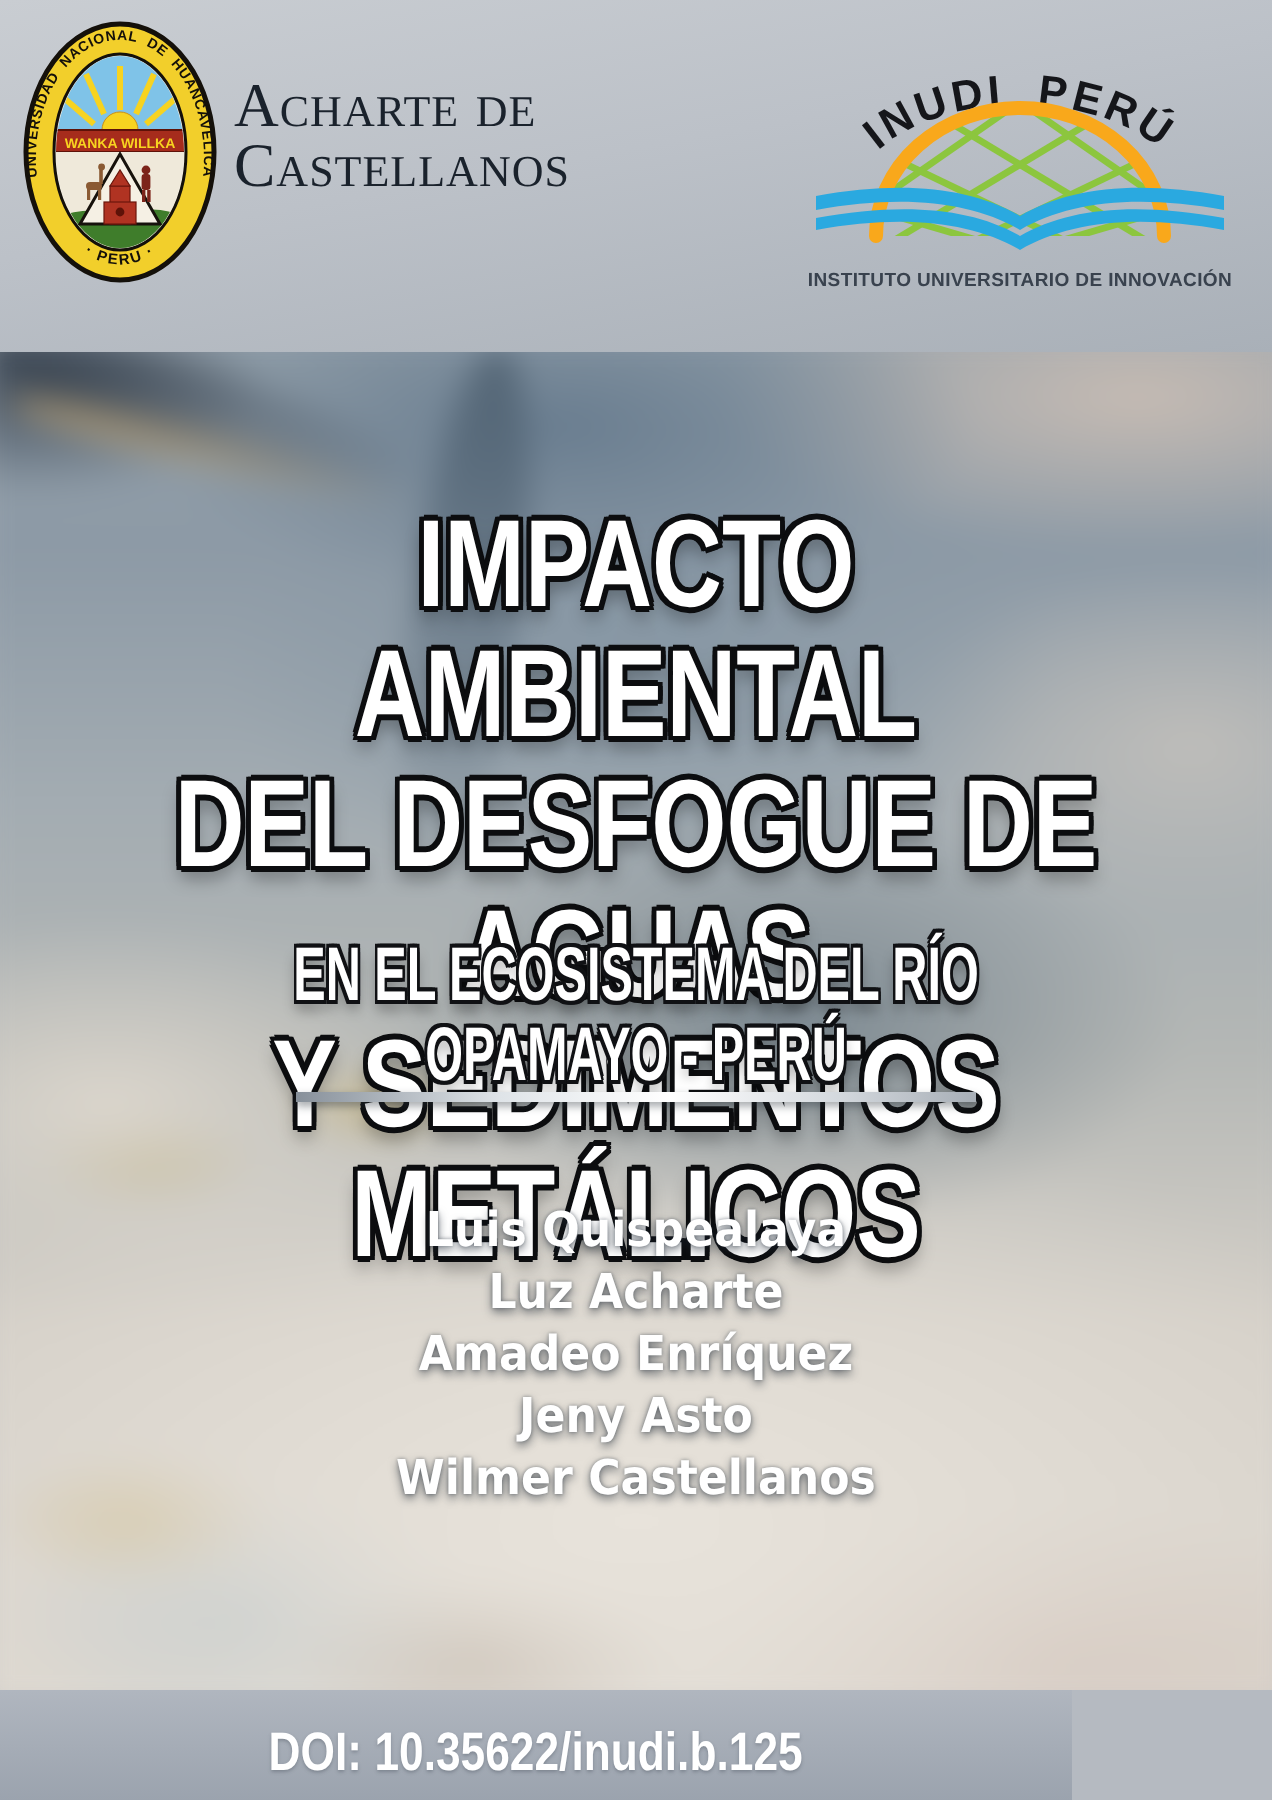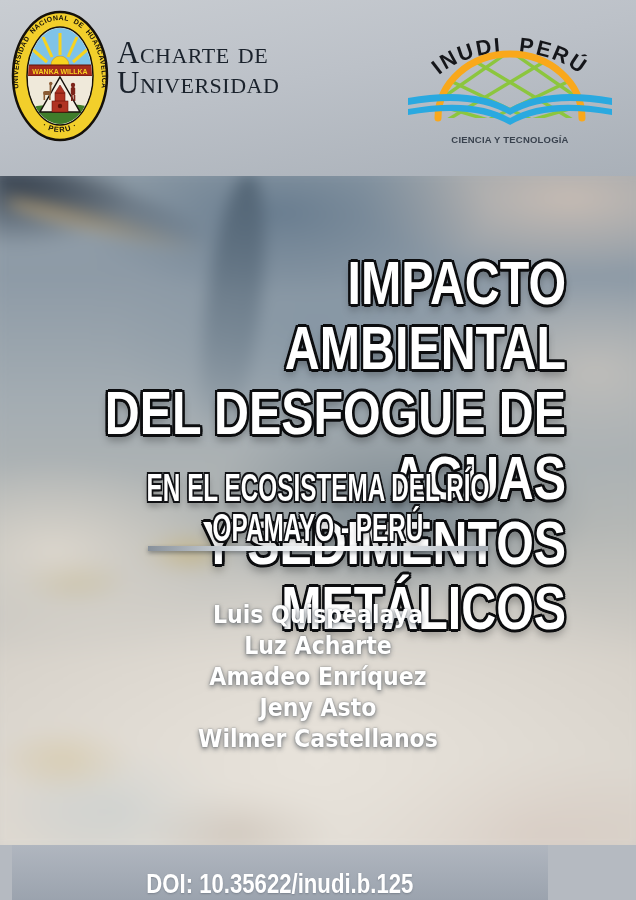--- a/index.html
+++ b/index.html
@@ -47,21 +47,21 @@
       linear-gradient(180deg,#93a0aa 0%,#8d9aa6 16%,#a3acb2 34%,#b4b7b5 52%,#d5d0c8 72%,#dcd7cf 100%);
   }
   .streak{position:absolute; border-radius:50%;}
   .s1{left:0; top:22px; width:230px; height:40px; transform:rotate(17deg);
       background:linear-gradient(90deg, rgba(58,68,80,.8), rgba(58,68,80,0));}
   .s2{left:14px; top:52px; width:210px; height:20px; transform:rotate(14deg);
       background:linear-gradient(90deg, rgba(188,160,112,.75), rgba(188,160,112,0));}
   .s3{left:218px; top:8px; width:54px; height:270px; transform:rotate(7deg);
       background:linear-gradient(180deg, rgba(78,96,112,.85), rgba(90,105,118,0));}
   
-  .title{position:absolute; left:0; top:74px; width:636px; margin:0; text-align:right;}
+  .title{position:absolute; left:0; top:74px; width:636px; margin:0; text-align:center;}
   .tl{
     display:block; line-height:65px; font-size:62px; font-weight:bold; color:#fff;
     transform:scaleX(.78); letter-spacing:0;
     text-shadow:
       -3px 0 0 #0c0d0f, 3px 0 0 #0c0d0f, 0 -3px 0 #0c0d0f, 0 3px 0 #0c0d0f,
       -2px -2px 0 #0c0d0f, 2px -2px 0 #0c0d0f, -2px 2px 0 #0c0d0f, 2px 2px 0 #0c0d0f,
       -3px -2px 0 #0c0d0f, 3px -2px 0 #0c0d0f, -3px 2px 0 #0c0d0f, 3px 2px 0 #0c0d0f,
       0 6px 10px rgba(0,0,0,.35);
   }
   .subtitle{
@@ -81,23 +81,23 @@
   
   .authors{
     position:absolute; left:0; top:424px; width:636px; text-align:center;
     font-family:"DejaVu Sans", sans-serif; font-weight:bold; color:#fff;
     font-size:24px; line-height:31px;
   }
   .author{display:block; transform:scaleX(.92);
     text-shadow:0 2px 5px rgba(30,40,52,.6), 0 0 2px rgba(30,40,52,.4);}
   
   .footer{
-    position:absolute; left:12px; top:845px; width:536px; height:55px;
+    position:absolute; left:0; top:845px; width:536px; height:55px;
     background:linear-gradient(180deg,#b0b6bf 0%,#9ba3ae 100%);
-    display:flex; align-items:flex-end; justify-content:center;
+    display:flex; align-items:center; justify-content:center;
   }
   .doi{
     font-size:27px; font-weight:bold; color:#fff; transform:scaleX(.82);
     padding-top:8px; text-shadow:0 1px 2px rgba(60,70,80,.35);
   }
   svg text{font-family:"Liberation Sans", sans-serif;}
 </style>
 </head>
 <body>
 
@@ -151,21 +151,21 @@
       <text font-size="7" font-weight="bold" fill="#14100a" letter-spacing=".4" word-spacing="2.5">
         <textPath href="#sealArc" startOffset="50%" text-anchor="middle">UNIVERSIDAD NACIONAL DE HUANCAVELICA</textPath>
       </text>
       <text font-size="7.5" font-weight="bold" fill="#14100a" letter-spacing="1">
         <textPath href="#sealBottom" startOffset="50%" text-anchor="middle">· PERU ·</textPath>
       </text>
     </svg>
 
     <div class="unh-name">
       <div>Acharte de</div>
-      <div>Universidad</div>
+      <div>Castellanos</div>
     </div>
 
     <div class="inudi">
       <svg viewBox="0 0 236 116" width="236" height="116">
         <path id="inudiArc" d="M 44,66 A 88,56 0 0 1 192,66" fill="none"></path>
         <text font-size="21.5" font-weight="bold" fill="#15161a" letter-spacing="2" word-spacing="8">
           <textPath href="#inudiArc" startOffset="50%" text-anchor="middle">INUDI PERÚ</textPath>
         </text>
         <clipPath id="dome">
             <path d="M 46,106 A 72,64 0 0 1 190,106 Z"></path>
@@ -182,21 +182,21 @@
         </g>
         <path d="M 46,106 A 72,64 0 0 1 190,106" fill="none" stroke="#f9a81b" stroke-width="7" stroke-linecap="round"></path>
         <g fill="#2aa9e0">
           <path d="M118,96 C 94,82 60,78 16,86 L16,93 C 60,85 94,89 118,103 Z"></path>
           <path d="M118,106 C 94,92 60,89 16,97 L16,103 C 60,95 94,99 118,113 Z"></path>
           <path d="M118,96 C 142,82 176,78 220,86 L220,93 C 176,85 142,89 118,103 Z"></path>
           <path d="M118,106 C 142,92 176,89 220,97 L220,103 C 176,95 142,99 118,113 Z"></path>
         </g>
       </svg>
       <div class="inudi-caption">
-        <div>CIENCIA Y TECNOLOGÍA</div>
+        <div>INSTITUTO UNIVERSITARIO DE INNOVACIÓN</div>
       </div>
     </div>
   </div>
 
   <div class="cover">
     <div class="blurwrap">
       <div class="tex"></div>
       <div class="streak s1"></div>
       <div class="streak s2"></div>
       <div class="streak s3"></div>

